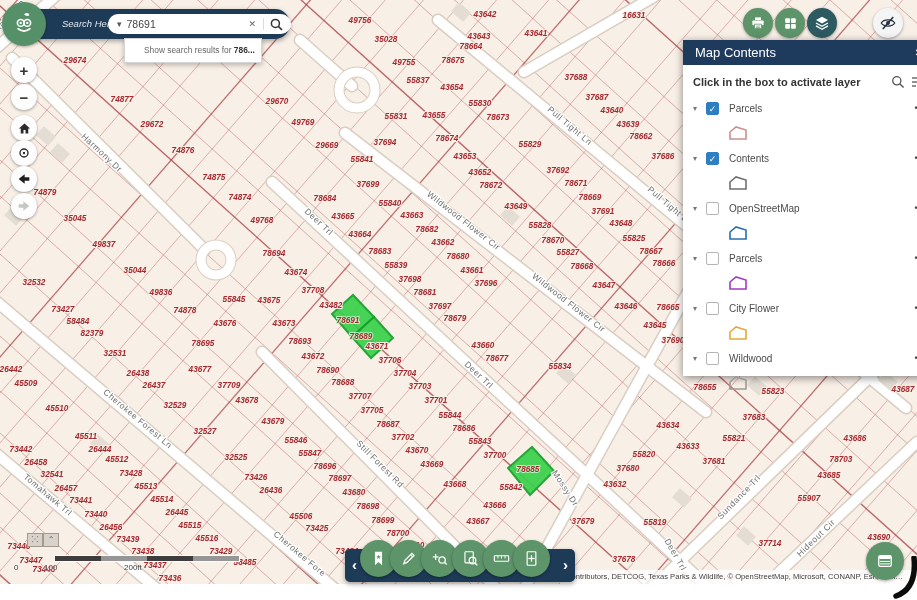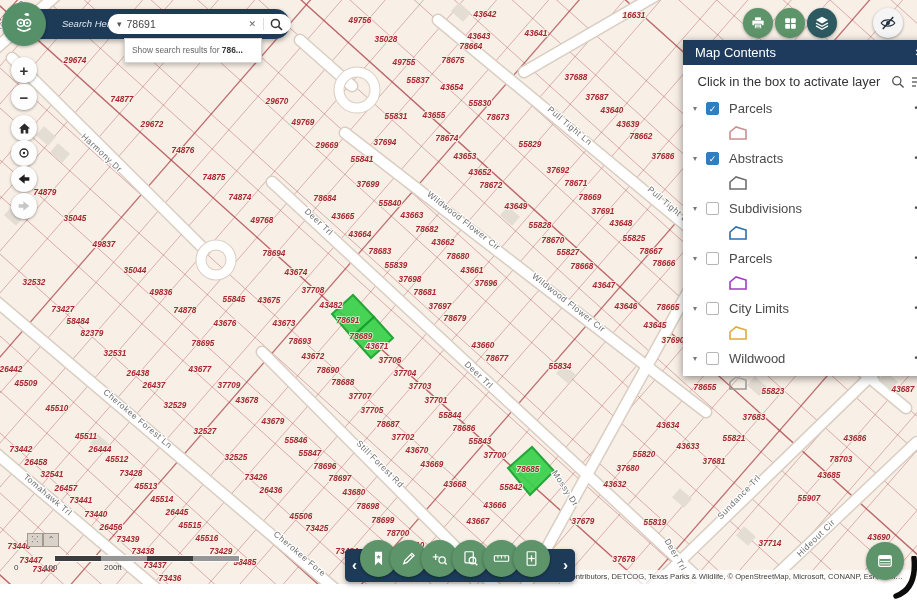--- a/index.html
+++ b/index.html
@@ -21,21 +21,21 @@
   .slabel{position:absolute;left:54px;top:0;height:30px;line-height:30px;font-style:italic;
           font-size:9.5px;color:#dfe7ee;}
   .sinput{position:absolute;left:100px;top:5px;width:183px;height:20px;background:#fff;border-radius:11px;
           display:flex;align-items:center;cursor:text;}
   .sinput .caret{font-size:9px;color:#555;padding:0 5px 0 9px;cursor:pointer;}
   .sinput .query{flex:1;font-size:10.5px;color:#444;}
   .sinput .clear{font-size:9px;color:#666;padding:0 7px;cursor:pointer;}
   .sinput .vdiv{width:1px;height:12px;background:#ddd;}
   .sinput .mag{padding:0 8px 0 6px;display:flex;cursor:pointer;}
   .suggest{position:absolute;left:124px;top:38px;width:138px;height:25px;background:#fff;border:1px solid #d5d5d5;
-           box-shadow:0 2px 5px rgba(0,0,0,.25);font-size:8.4px;color:#666;line-height:23px;padding:0 7px;
+           box-shadow:0 2px 5px rgba(0,0,0,.25);font-size:8.4px;color:#666;line-height:23px;padding:0 19px;
            white-space:nowrap;overflow:hidden;cursor:pointer;}
   .suggest b{color:#333;}
 
   
   .circle-btn{position:absolute;border-radius:50%;display:flex;align-items:center;justify-content:center;
       box-shadow:0 1px 3px rgba(0,0,0,.35);cursor:pointer;}
   .navbtn{left:11px;width:26px;height:26px;background:#fdfdfd;color:#333;font-size:15px;font-weight:bold;z-index:10;}
   .navbtn.disabled{cursor:default;}
 
   
@@ -52,28 +52,28 @@
   .scalelabel{position:absolute;top:563px;font-size:8px;color:#3a3a3a;z-index:3;
      text-shadow:0 0 2px #fff,0 0 2px #fff;}
 
   
   .panel{position:absolute;left:683px;top:40px;width:254px;height:336px;background:#fff;z-index:15;
      box-shadow:0 2px 8px rgba(0,0,0,.45);}
   .panel-h{height:25px;background:#1e3b5d;color:#fff;font-size:13px;line-height:25px;padding:0 12px;
      display:flex;justify-content:space-between;align-items:center;}
   .panel-h .x{font-size:10px;cursor:pointer;padding:0 2px;}
   .panel-hint{height:33px;display:flex;align-items:center;padding:0 10px;}
-  .panel-hint .txt{font-size:13px;font-weight:normal;color:#333;flex:1;text-align:center;}
+  .panel-hint .txt{font-size:11px;font-weight:bold;color:#333;flex:1;}
   .panel-hint .ic{display:flex;margin-left:6px;cursor:pointer;}
   .lrow{height:20px;display:flex;align-items:center;padding:0 10px;}
   .lrow .car{color:#777;font-size:8px;width:13px;cursor:pointer;}
   .cb{width:13px;height:13px;border:1px solid #b5b5b5;border-radius:2px;background:#fff;margin-right:10px;
       font-size:9px;line-height:12px;text-align:center;color:#fff;cursor:pointer;}
   .cb.on{background:#2d7fc1;border-color:#2d7fc1;}
-  .lrow .lab{flex:1;font-size:13px;color:#4a4a4a;}
+  .lrow .lab{flex:1;font-size:10px;color:#4a4a4a;}
   .lrow .dots{color:#444;font-size:9px;font-weight:bold;letter-spacing:1px;cursor:pointer;}
   .lswatch{height:30px;padding-left:44px;display:flex;align-items:center;}
   .rsz{position:absolute;right:2px;bottom:0px;color:#999;font-size:9px;cursor:nwse-resize;}
 
   
   .btoolbar{position:absolute;left:345px;top:549px;width:230px;height:33px;background:#1d3a57;border-radius:5px;
      z-index:18;box-shadow:0 2px 5px rgba(0,0,0,.35);}
   .btoolbar .chev{position:absolute;top:0;height:33px;line-height:31px;color:#fff;font-size:15px;font-weight:bold;
      cursor:pointer;}
   .tbtn{width:37px;height:37px;background:#5d9469;top:-9px;border:none;}
@@ -427,21 +427,21 @@
     <span>⌃</span>
   </div>
   <div class="scalebar">
     <i style="background:#3d3d3d"></i>
       <i style="background:#969696"></i>
     <i style="background:#3d3d3d"></i>
       <i style="background:#969696"></i>
   </div>
   <span class="scalelabel" style="left:14px">0</span>
   <span class="scalelabel" style="left:44px">100</span>
-  <span class="scalelabel" style="left:104px">200ft</span>
+  <span class="scalelabel" style="left:124px">200ft</span>
 
   <div class="attribution">Contributors, DETCOG, Texas Parks &amp; Wildlife, © OpenStreetMap, Microsoft, CONANP, Esri, Tom…</div>
   <div class="bottom-strip"></div>
   <svg class="jmark" width="28" height="44">
     <path d="M23 2 C25 22 19 35 5 40" stroke="#0c0c0c" stroke-width="5.5" fill="none" stroke-linecap="round"></path>
   </svg>
 
   <div class="searchwrap">
     <div class="pill">
       <span class="slabel">Search Here:</span>
@@ -563,32 +563,32 @@
           <span class="dots">•••</span>
         </div>
         <div class="lswatch">
           <svg width="22" height="18" viewBox="0 0 22 18">
             <polygon points="3,15 3,8 9,3 19,6 19,15" fill="none" stroke="#c9908e" stroke-width="1.6"></polygon>
           </svg>
         </div>
         <div class="lrow">
           <span class="car">▾</span>
           <div class="cb on">✓</div>
-          <span class="lab">Abstracts</span>
+          <span class="lab">Contents</span>
           <span class="dots">•••</span>
         </div>
         <div class="lswatch">
           <svg width="22" height="18" viewBox="0 0 22 18">
             <polygon points="3,15 3,8 9,3 19,6 19,15" fill="none" stroke="#6f6f6f" stroke-width="1.6"></polygon>
           </svg>
         </div>
         <div class="lrow">
           <span class="car">▾</span>
           <div class="cb"></div>
-          <span class="lab">Subdivisions</span>
+          <span class="lab">OpenStreetMap</span>
           <span class="dots">•••</span>
         </div>
         <div class="lswatch">
           <svg width="22" height="18" viewBox="0 0 22 18">
             <polygon points="3,15 3,8 9,3 19,6 19,15" fill="none" stroke="#2a6fb0" stroke-width="1.6"></polygon>
           </svg>
         </div>
         <div class="lrow">
           <span class="car">▾</span>
           <div class="cb"></div>
@@ -596,21 +596,21 @@
           <span class="dots">•••</span>
         </div>
         <div class="lswatch">
           <svg width="22" height="18" viewBox="0 0 22 18">
             <polygon points="3,15 3,8 9,3 19,6 19,15" fill="none" stroke="#a23bc4" stroke-width="1.6"></polygon>
           </svg>
         </div>
         <div class="lrow">
           <span class="car">▾</span>
           <div class="cb"></div>
-          <span class="lab">City Limits</span>
+          <span class="lab">City Flower</span>
           <span class="dots">•••</span>
         </div>
         <div class="lswatch">
           <svg width="22" height="18" viewBox="0 0 22 18">
             <polygon points="3,15 3,8 9,3 19,6 19,15" fill="none" stroke="#e2a93b" stroke-width="1.6"></polygon>
           </svg>
         </div>
         <div class="lrow">
           <span class="car">▾</span>
           <div class="cb"></div>

